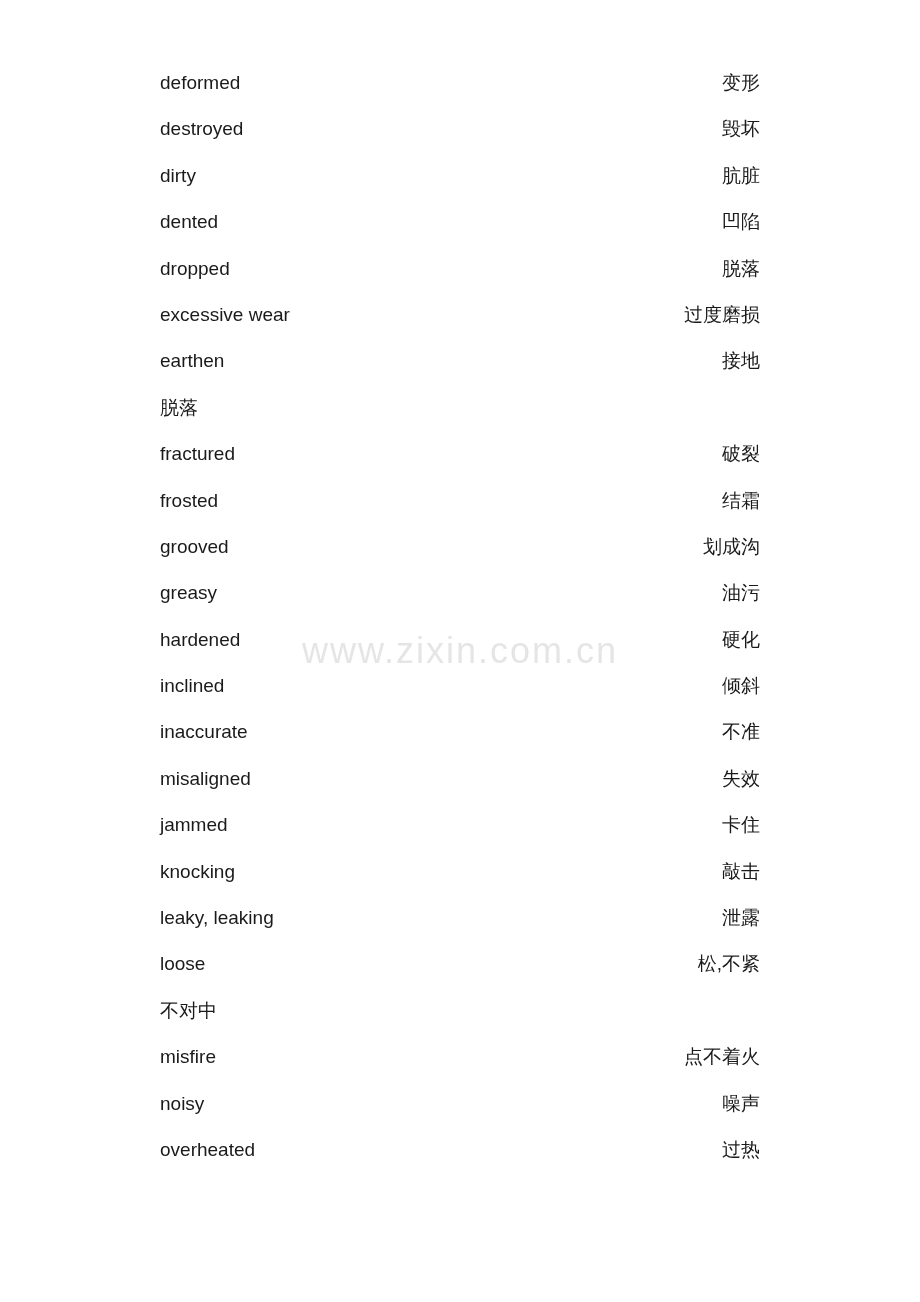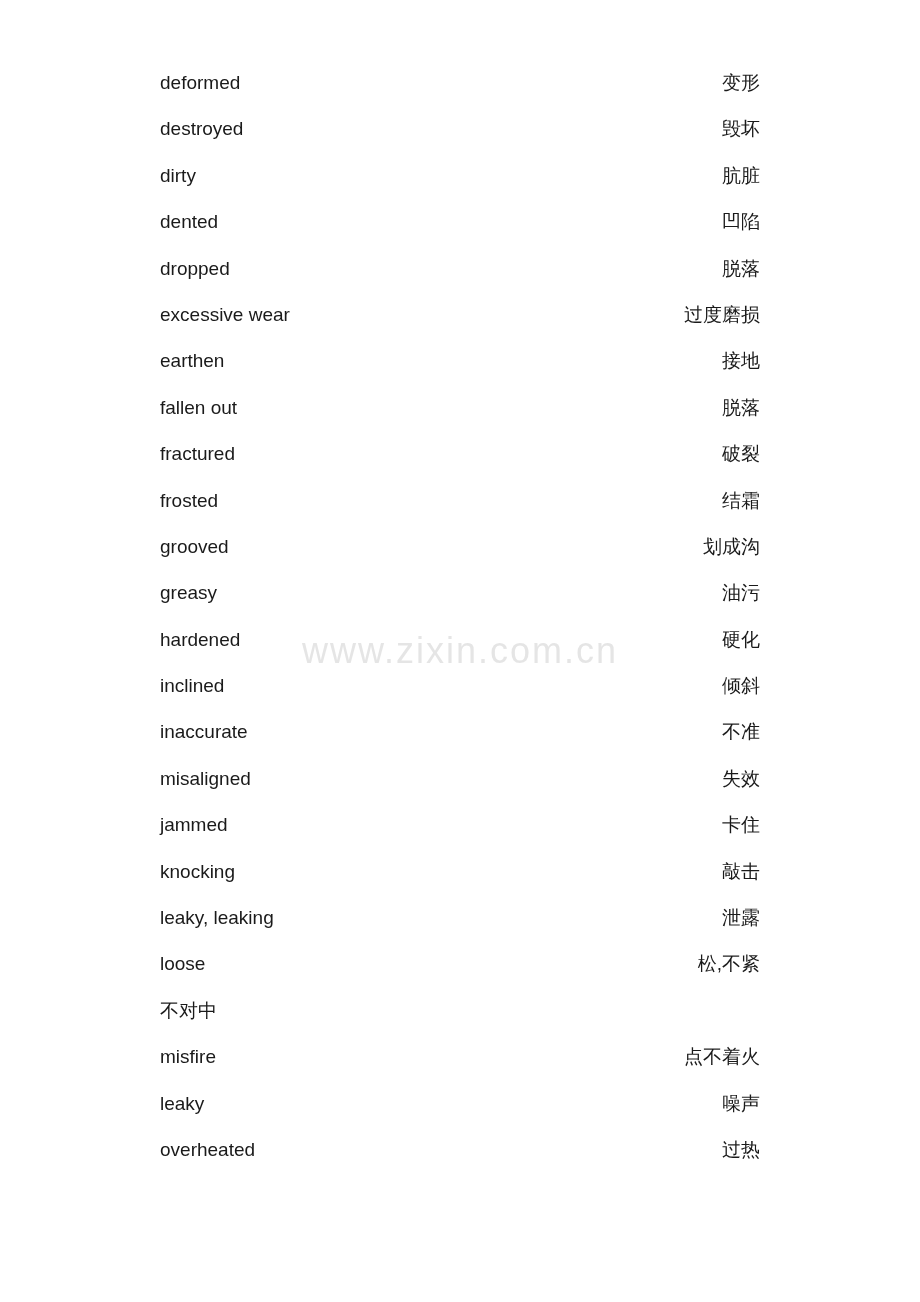--- a/index.html
+++ b/index.html
@@ -91,21 +91,20 @@
       </li>
       <li class="word-item">
         <span class="english">excessive wear</span>
         <span class="chinese">过度磨损</span>
       </li>
       <li class="word-item">
         <span class="english">earthen</span>
         <span class="chinese">接地</span>
       </li>
       <li class="word-item">
-        <span class="english">fallen out</span>
         <span class="chinese">脱落</span>
       </li>
       <li class="word-item">
         <span class="english">fractured</span>
         <span class="chinese">破裂</span>
       </li>
       <li class="word-item">
         <span class="english">frosted</span>
         <span class="chinese">结霜</span>
       </li>
@@ -150,21 +149,21 @@
         <span class="chinese">松,不紧</span>
       </li>
       <li class="word-item">
         <span class="chinese">不对中</span>
       </li>
       <li class="word-item">
         <span class="english">misfire</span>
         <span class="chinese">点不着火</span>
       </li>
       <li class="word-item">
-        <span class="english">leaky</span>
+        <span class="english">noisy</span>
         <span class="chinese">噪声</span>
       </li>
       <li class="word-item">
         <span class="english">overheated</span>
         <span class="chinese">过热</span>
       </li>
     </ul>
 </div>
 
 </body></html>

